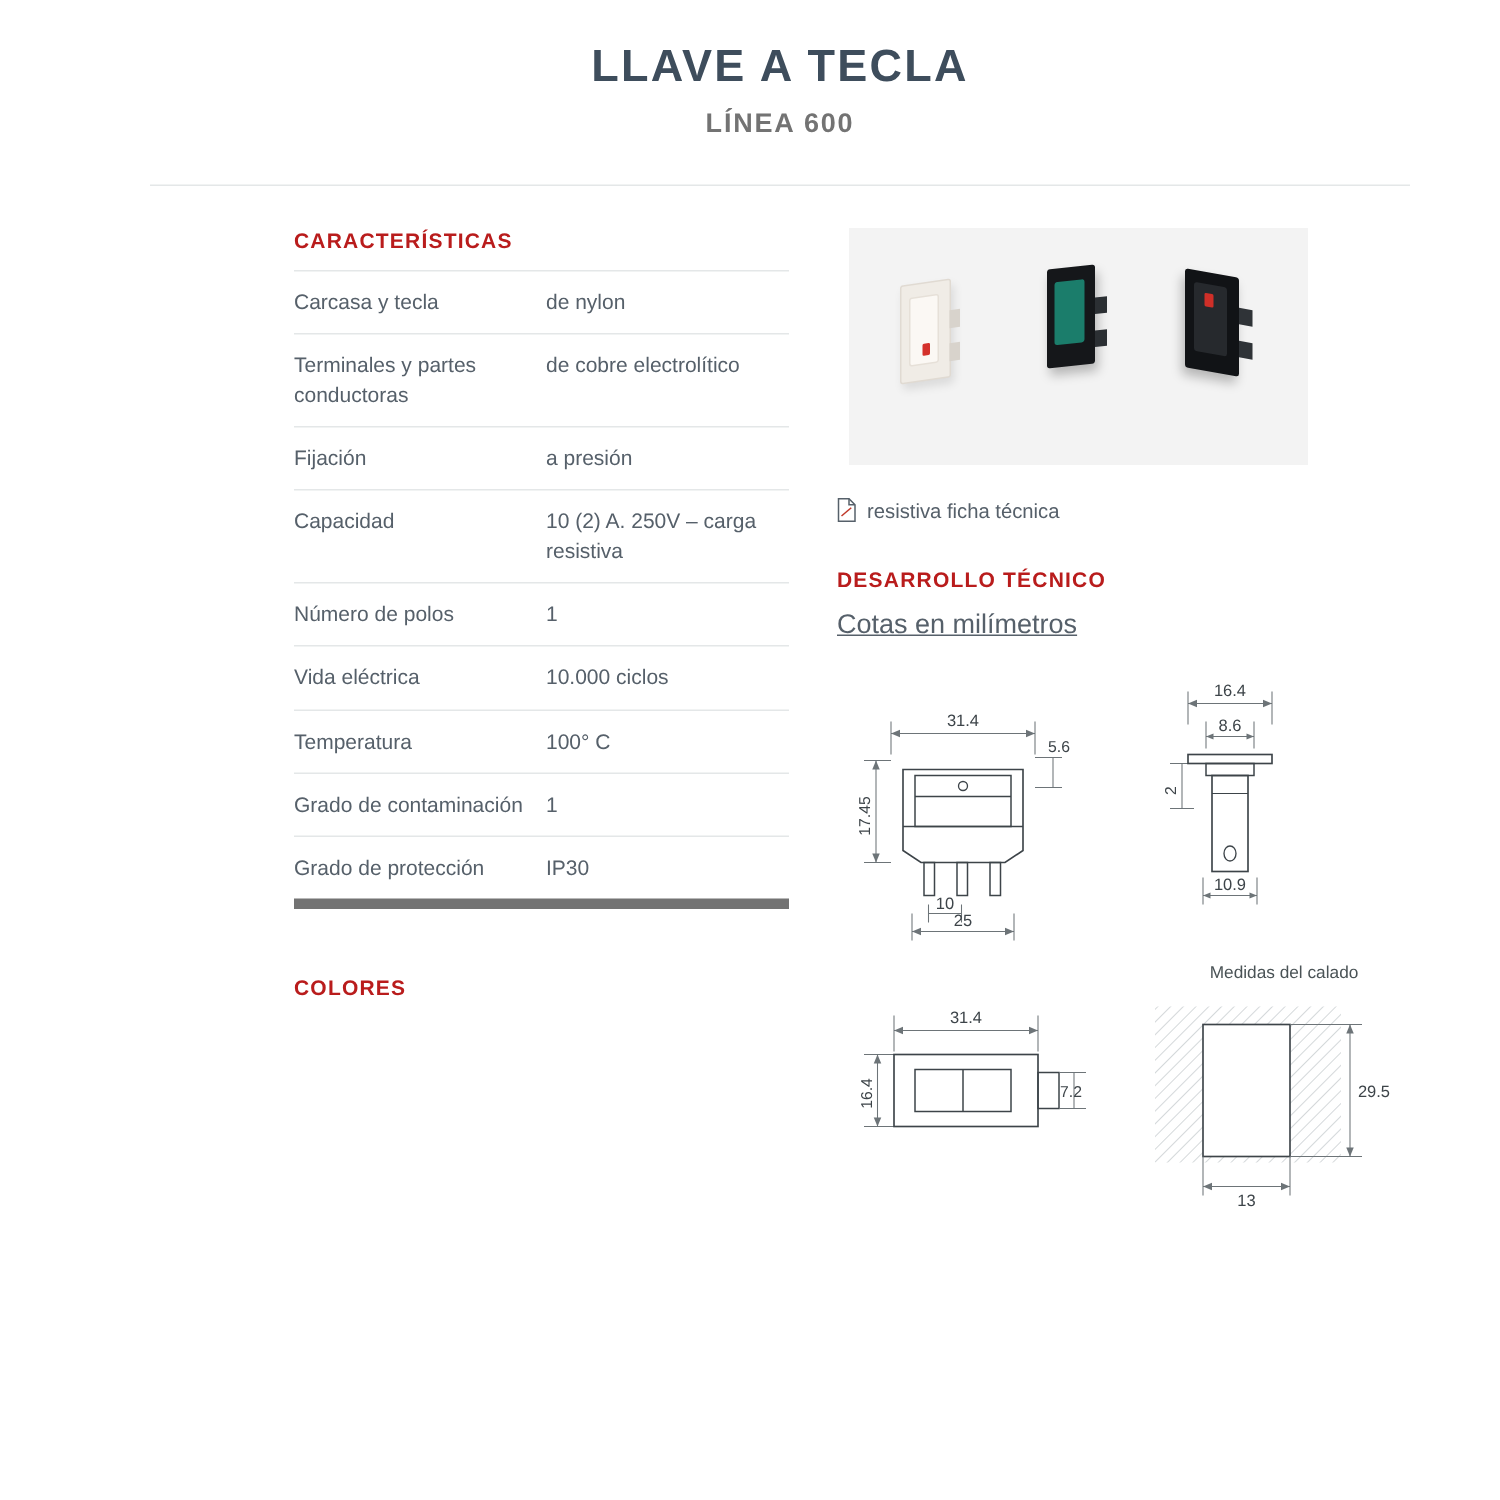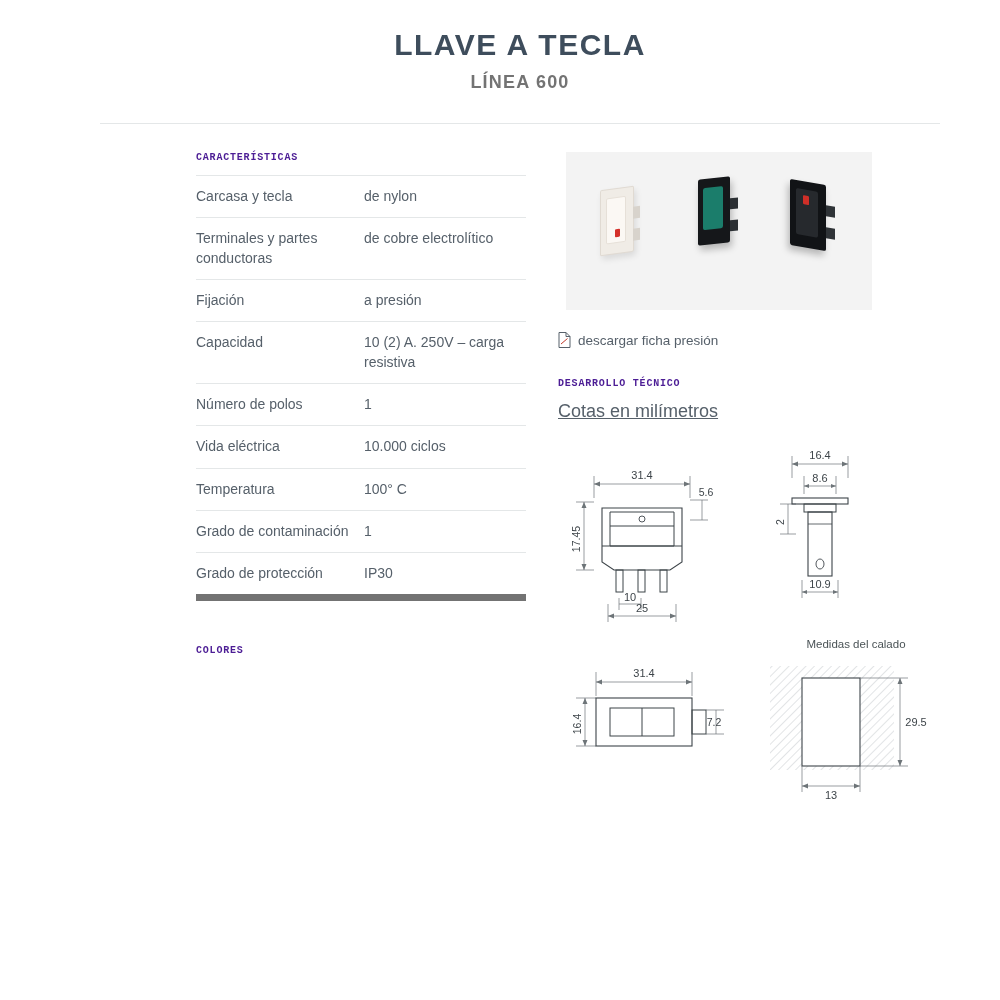--- a/index.html
+++ b/index.html
@@ -38,26 +38,25 @@
   
   .columns {
     display: flex;
     padding: 0 160px 0 176px;
     margin-top: 28px;
   }
   .col-left { width: 330px; flex: 0 0 330px; }
   .col-right { flex: 1 1 auto; padding-left: 32px; }
 
   .section-title {
-    font-size: 10px;
+    font-size: 14px;
     font-weight: bold;
     letter-spacing: 0.8px;
-    color: #4c1d95;
+    color: #b91c1c;
     margin-bottom: 12px;
-    font-family: Liberation Mono, monospace;
   }
 
   
   table.spec {
     width: 100%;
     border-collapse: collapse;
     font-size: 14px;
     line-height: 1.38;
   }
   table.spec td {
@@ -270,21 +269,21 @@
           </div>
         </div>
       </div>
 
       <div class="download-row">
         <svg class="pdf-icon" viewBox="0 0 13 16">
           <path d="M1 0.5 H8 L12 4.5 V15.5 H1 Z" fill="none" stroke="#56606a" stroke-width="1"></path>
           <path d="M8 0.5 V4.5 H12" fill="none" stroke="#56606a" stroke-width="1"></path>
           <path d="M3 12 L9.5 6.5" stroke="#c0392b" stroke-width="1"></path>
         </svg>
-        <span>descargar ficha presión</span>
+        <span>resistiva ficha técnica</span>
       </div>
 
       <div class="section-title dev-title">DESARROLLO TÉCNICO</div>
       <div class="cotas">Cotas en milímetros</div>
 
       <div class="drawings">
 
         <div class="drawing-row">
 
           <svg width="180" height="190" viewBox="0 0 180 190">

